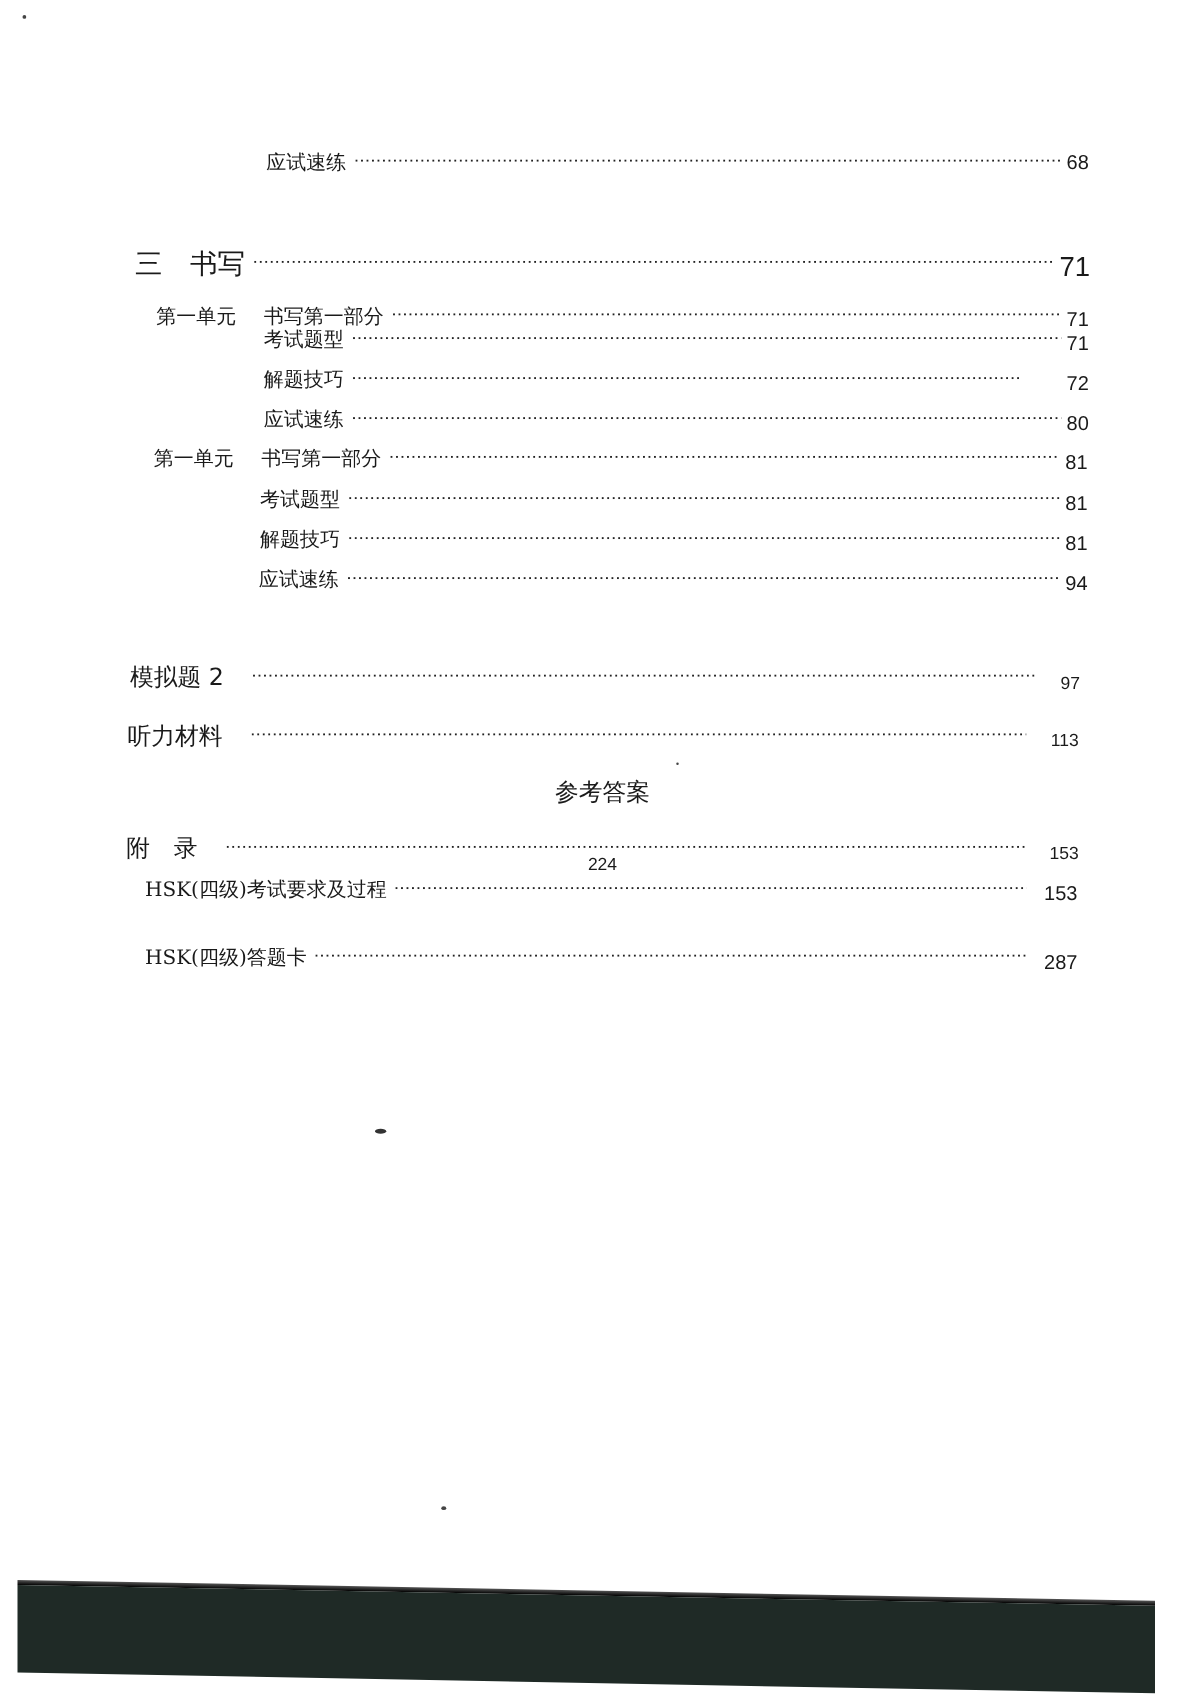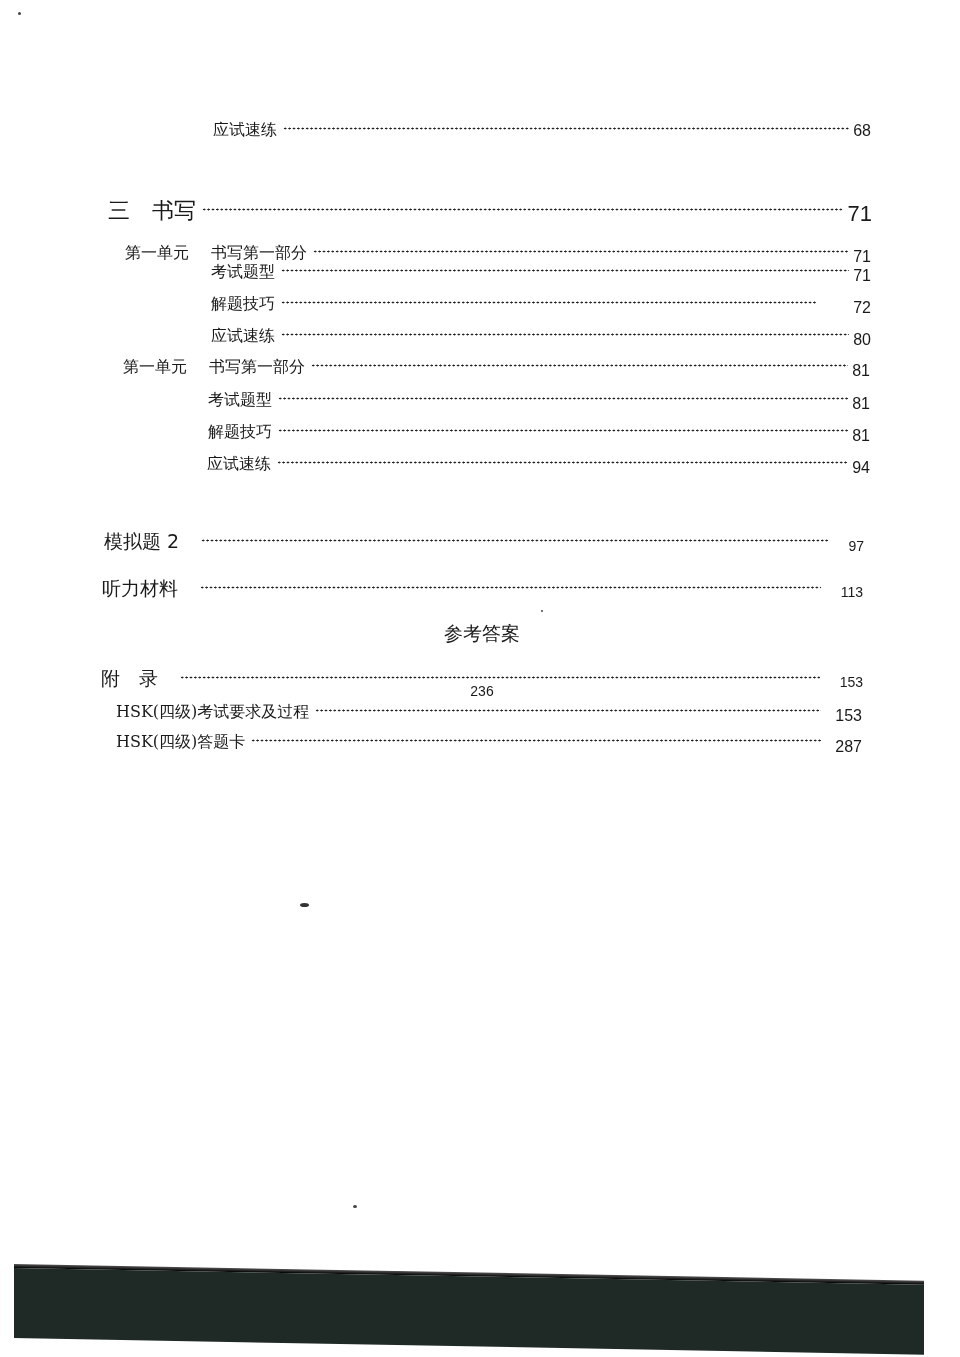--- a/index.html
+++ b/index.html
@@ -97,34 +97,34 @@
   <span class="page" style="margin-bottom:-8px;">97</span>
 </div>
 <div class="row major" style="left:102px; top:576px; width:761px;">
   <span class="label">听力材料</span>
   <span class="dots"></span>
   <span class="page" style="margin-bottom:-6px;">113</span>
 </div>
 <div class="row major" style="left:101px; top:621px; width:762px;flex-direction:column;">
   <span class="label">参考答案</span>
   <span class="dots"></span>
-  <span class="page" style="margin-bottom:-6px;">236</span>
+  <span class="page" style="margin-bottom:-6px;">224</span>
 </div>
 <div class="row major" style="left:101px; top:666px; width:762px;">
   <span class="label">附　录</span>
   <span class="dots"></span>
   <span class="page" style="margin-bottom:-6px;">153</span>
 </div>
 
 <div class="row sub" style="left:116px; top:702px; width:746px;">
   <span class="label">HSK(四级)考试要求及过程</span>
   <span class="dots" style="margin-right:14px;"></span>
   <span class="page" style="margin-bottom:-6px;">153</span>
 </div>
-<div class="row sub" style="left:116px; top:732px; width:746px;">
+<div class="row sub" style="left:116px; top:756px; width:746px;">
   <span class="label">HSK(四级)答题卡</span>
   <span class="dots" style="margin-right:14px;"></span>
   <span class="page" style="margin-bottom:-8px;">287</span>
 </div>
 
 <div class="speck" style="left:18px; top:12px; width:3px; height:3px;"></div>
 <div class="speck" style="left:300px; top:903px; width:9px; height:4px; background:#333;"></div>
 <div class="speck" style="left:353px; top:1205px; width:4px; height:3px;"></div>
 <div class="speck" style="left:541px; top:610px; width:2px; height:2px;"></div>
 <div class="scan-edge"></div>

